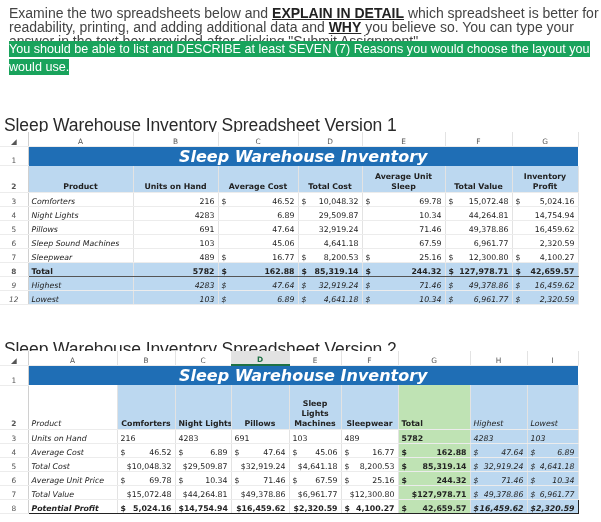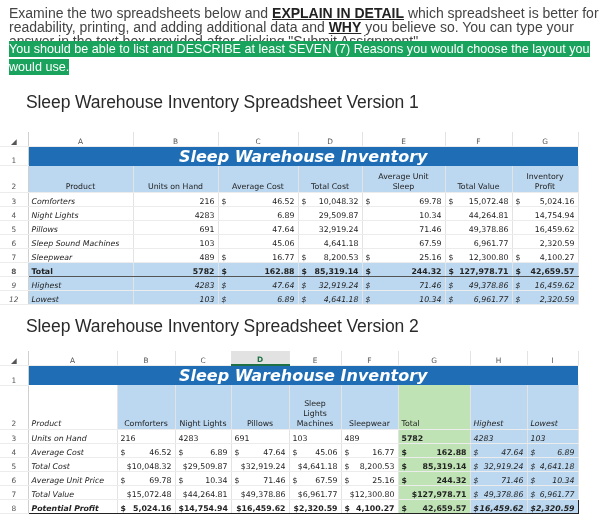--- a/index.html
+++ b/index.html
@@ -4,37 +4,37 @@
 <style>
   * { box-sizing: border-box; margin: 0; padding: 0; }
   html, body { width: 601px; height: 522px; background: #ffffff; overflow: hidden; }
   body { position: relative; font-family: "Liberation Sans", sans-serif; color: #333; }
 
   .instructions { position: absolute; left: 9px; top: 6px; width: 590px; font-size: 14px; line-height: 14px; color: #444; }
   .instructions b { text-decoration: underline; color: #222; }
   .highlight { position: absolute; left: 9px; top: 40px; width: 588px; font-size: 12.6px; line-height: 18px; color: #fff; }
   .highlight span { background: #19a35c; padding: 1px 0; -webkit-box-decoration-break: clone; box-decoration-break: clone; }
 
-  .section-title { position: absolute; left: 26px; font-size: 17.5px; color: #2a2a2a; font-weight: normal; letter-spacing: -0.1px; }
+  .section-title { position: absolute; left: 4px; font-size: 17.5px; color: #2a2a2a; font-weight: normal; letter-spacing: -0.1px; margin-top: 23px; }
 
   .sheet { position: absolute; left: 0; font-family: "DejaVu Sans", sans-serif; }
   table.grid { border-collapse: collapse; table-layout: fixed; font-size: 7.8px; color: #222; }
   table.grid td { padding: 0 3px; white-space: nowrap; overflow: hidden; height: 14px; vertical-align: bottom; border-right: 1px solid #e3e3e3; border-bottom: 1px solid #ececec; }
   .colhdr td { background: #fff; color: #555; text-align: center; font-size: 7.4px; height: 12px; border-bottom: 1px solid #d0d0d0; border-right: 1px solid #e0e0e0; }
   .colhdr td.corner { border-right: 1px solid #d0d0d0; }
   .colhdr td.selected { background: #e2e2e2; color: #1e7145; font-weight: bold; border-bottom: 2px solid #1e7145; }
   td.rownum { color: #555; text-align: center; background: #fff; border-right: 1px solid #d0d0d0 !important; font-size: 7.4px; padding: 0 !important; }
   .title-row td.title { background: #1f6eb5; color: #fff; font-weight: bold; font-style: italic; text-align: center; font-size: 16px; border: none; }
   .lb { background: #bcd8f0; }
   .green { background: #bfe3b4 !important; }
   .b { font-weight: bold; }
   .i { font-style: italic; }
   .r { text-align: right; }
   .money { display: flex; justify-content: space-between; }
-  .hdr td { vertical-align: bottom; font-weight: normal; text-align: center; line-height: 10px; }
+  .hdr td { vertical-align: bottom; font-weight: bold; text-align: center; line-height: 10px; }
   .total-row td.tcell { border-top: 1.5px solid #555; border-bottom: 1.5px solid #555; }
   .pp-row td.tcell { border-top: 1.5px solid #222; border-bottom: 1.5px solid #222; }
   .pp-row td.lastcell { border-right: 1.5px solid #222; }
   .pp-row td.firstcell { border-left: 1.5px solid #222; margin-left: 16px; }
 </style>
 </head>
 <body>
 
 <div class="instructions">
   <span>Examine the two spreadsheets below and </span><b>EXPLAIN IN DETAIL</b><span> which spreadsheet is better for readability, printing, and adding additional data and </span><b>WHY</b><span> you believe so. You can type your answer in the text box provided after clicking "Submit Assignment".</span>

